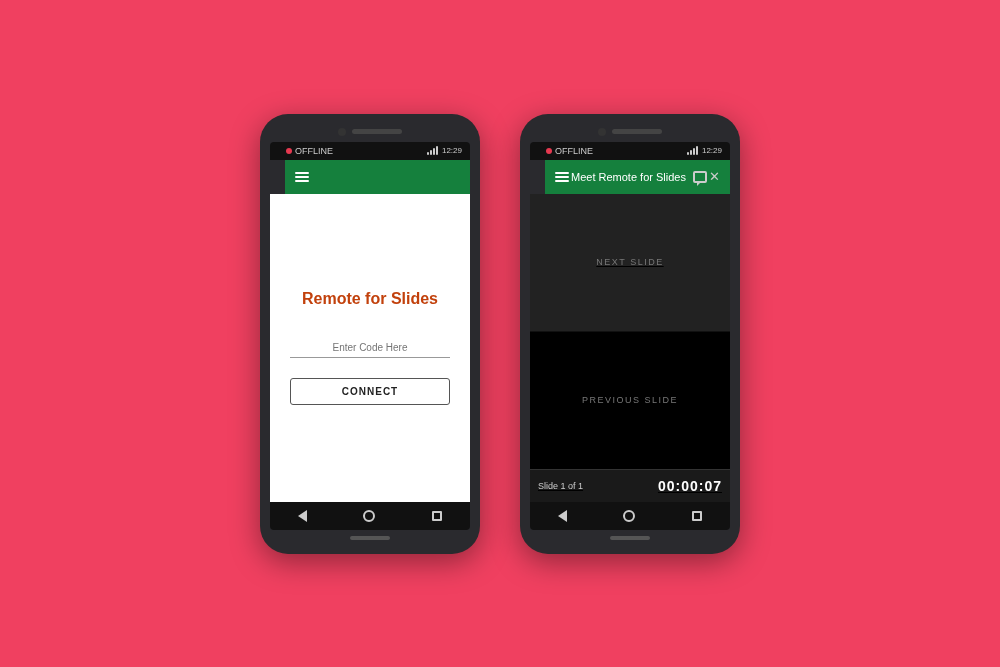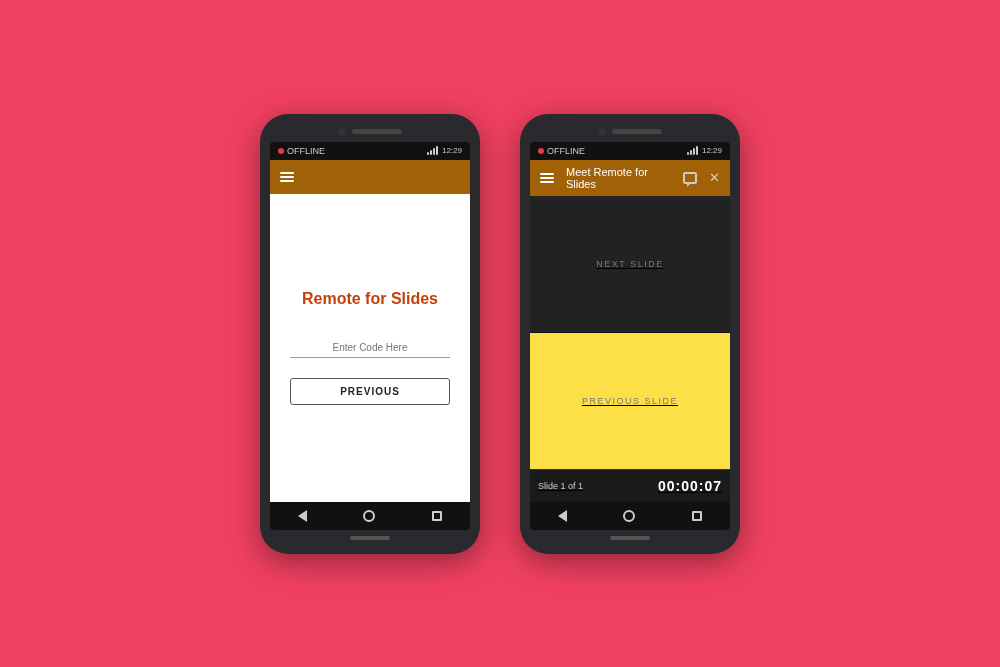--- a/index.html
+++ b/index.html
@@ -82,20 +82,21 @@
       justify-content: space-between;
       align-items: center;
       padding: 3px 8px;
       min-height: 18px;
     }
 
     .status-bar-left {
       display: flex;
       align-items: center;
       gap: 3px;
+      margin-left: 8px;
     }
 
     .offline-dot {
       width: 6px;
       height: 6px;
       background: #e63950;
       border-radius: 50%;
     }
 
     .status-bar-right {
@@ -113,26 +114,27 @@
       height: 9px;
     }
     .signal-bar {
       width: 2px;
       background: #ccc;
       border-radius: 1px;
     }
 
     
     .app-bar {
-      background: #a16207;
+      background: #15803d;
       display: flex;
       align-items: center;
       padding: 6px 10px;
       min-height: 34px;
-      gap: 12px;
+      gap: 2px;
+      margin-left: 15px;
     }
 
     .app-bar-title {
       color: #fff;
       font-size: 11px;
       font-weight: 500;
       flex: 1;
     }
 
     .hamburger-icon {
@@ -243,21 +245,21 @@
       flex: 1;
       background: #222;
       display: flex;
       align-items: center;
       justify-content: center;
       border-bottom: 1px solid #111;
     }
 
     .slide-area-bottom {
       flex: 1;
-      background: #fde047;
+      background: #000000;
       display: flex;
       align-items: center;
       justify-content: center;
     }
 
     .slide-label {
       color: #777;
       font-size: 9px;
       letter-spacing: 1.5px;
       text-transform: uppercase;
@@ -340,21 +342,21 @@
       <div class="hamburger-icon">
         <span></span>
         <span></span>
         <span></span>
       </div>
     </div>
 
     <div class="screen-white">
       <div class="app-title">Remote for Slides</div>
       <input class="code-input" type="text" readonly="" placeholder="Enter Code Here" style="">
-      <button class="connect-btn">PREVIOUS</button>
+      <button class="connect-btn">CONNECT</button>
     </div>
 
     <div class="nav-bar">
       <div>
         <div class="nav-back"></div>
       </div>
       <div>
         <div class="nav-circle"></div>
       </div>
       <div>

